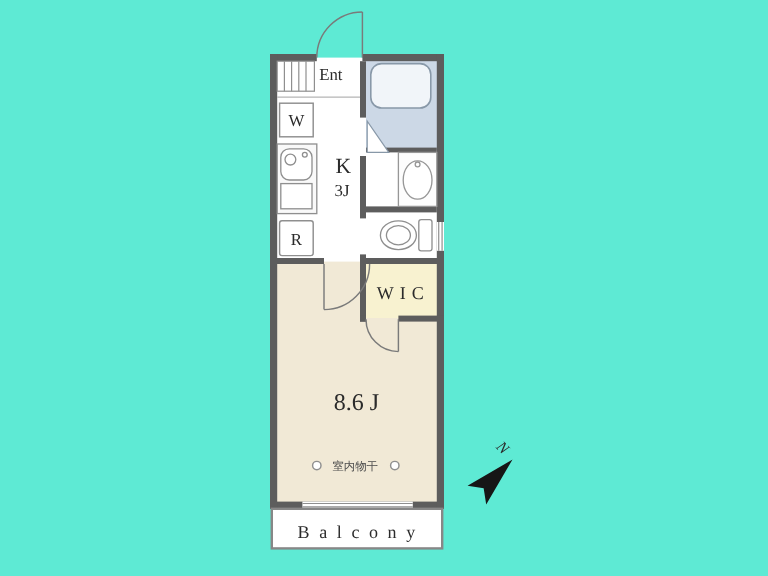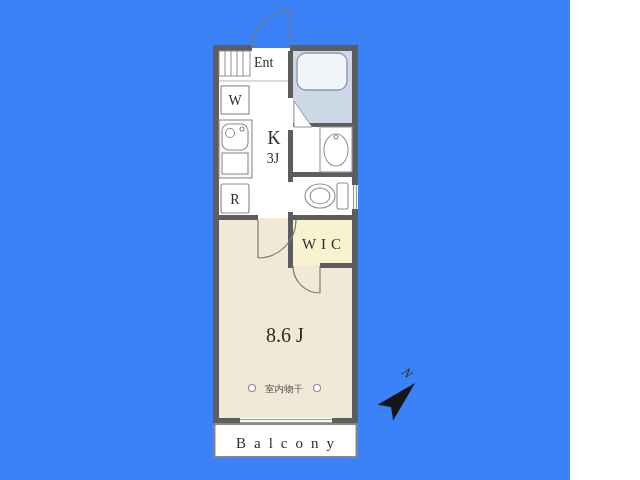--- a/index.html
+++ b/index.html
@@ -1,16 +1,16 @@
 <!DOCTYPE html>
 <html><head>
 <meta charset="utf-8">
 <style>
   html,body { margin:0; padding:0; background:#ffffff; }
-  #stage { position:relative; width:570px; height:480px; background:#3b82f6; overflow:hidden; }
+  #stage { position:relative; width:628px; height:480px; background:#5eead4; overflow:hidden;padding-left:12px; }
   svg { display:block; }
   .t-serif { font-family:"Liberation Serif","DejaVu Serif",serif; }
   .t-sans  { font-family:"Liberation Sans","DejaVu Sans",sans-serif; }
 </style>
 </head>
 <body>
 
 <div id="stage">
 <svg width="640" height="480" viewBox="0 0 640 480">
 

